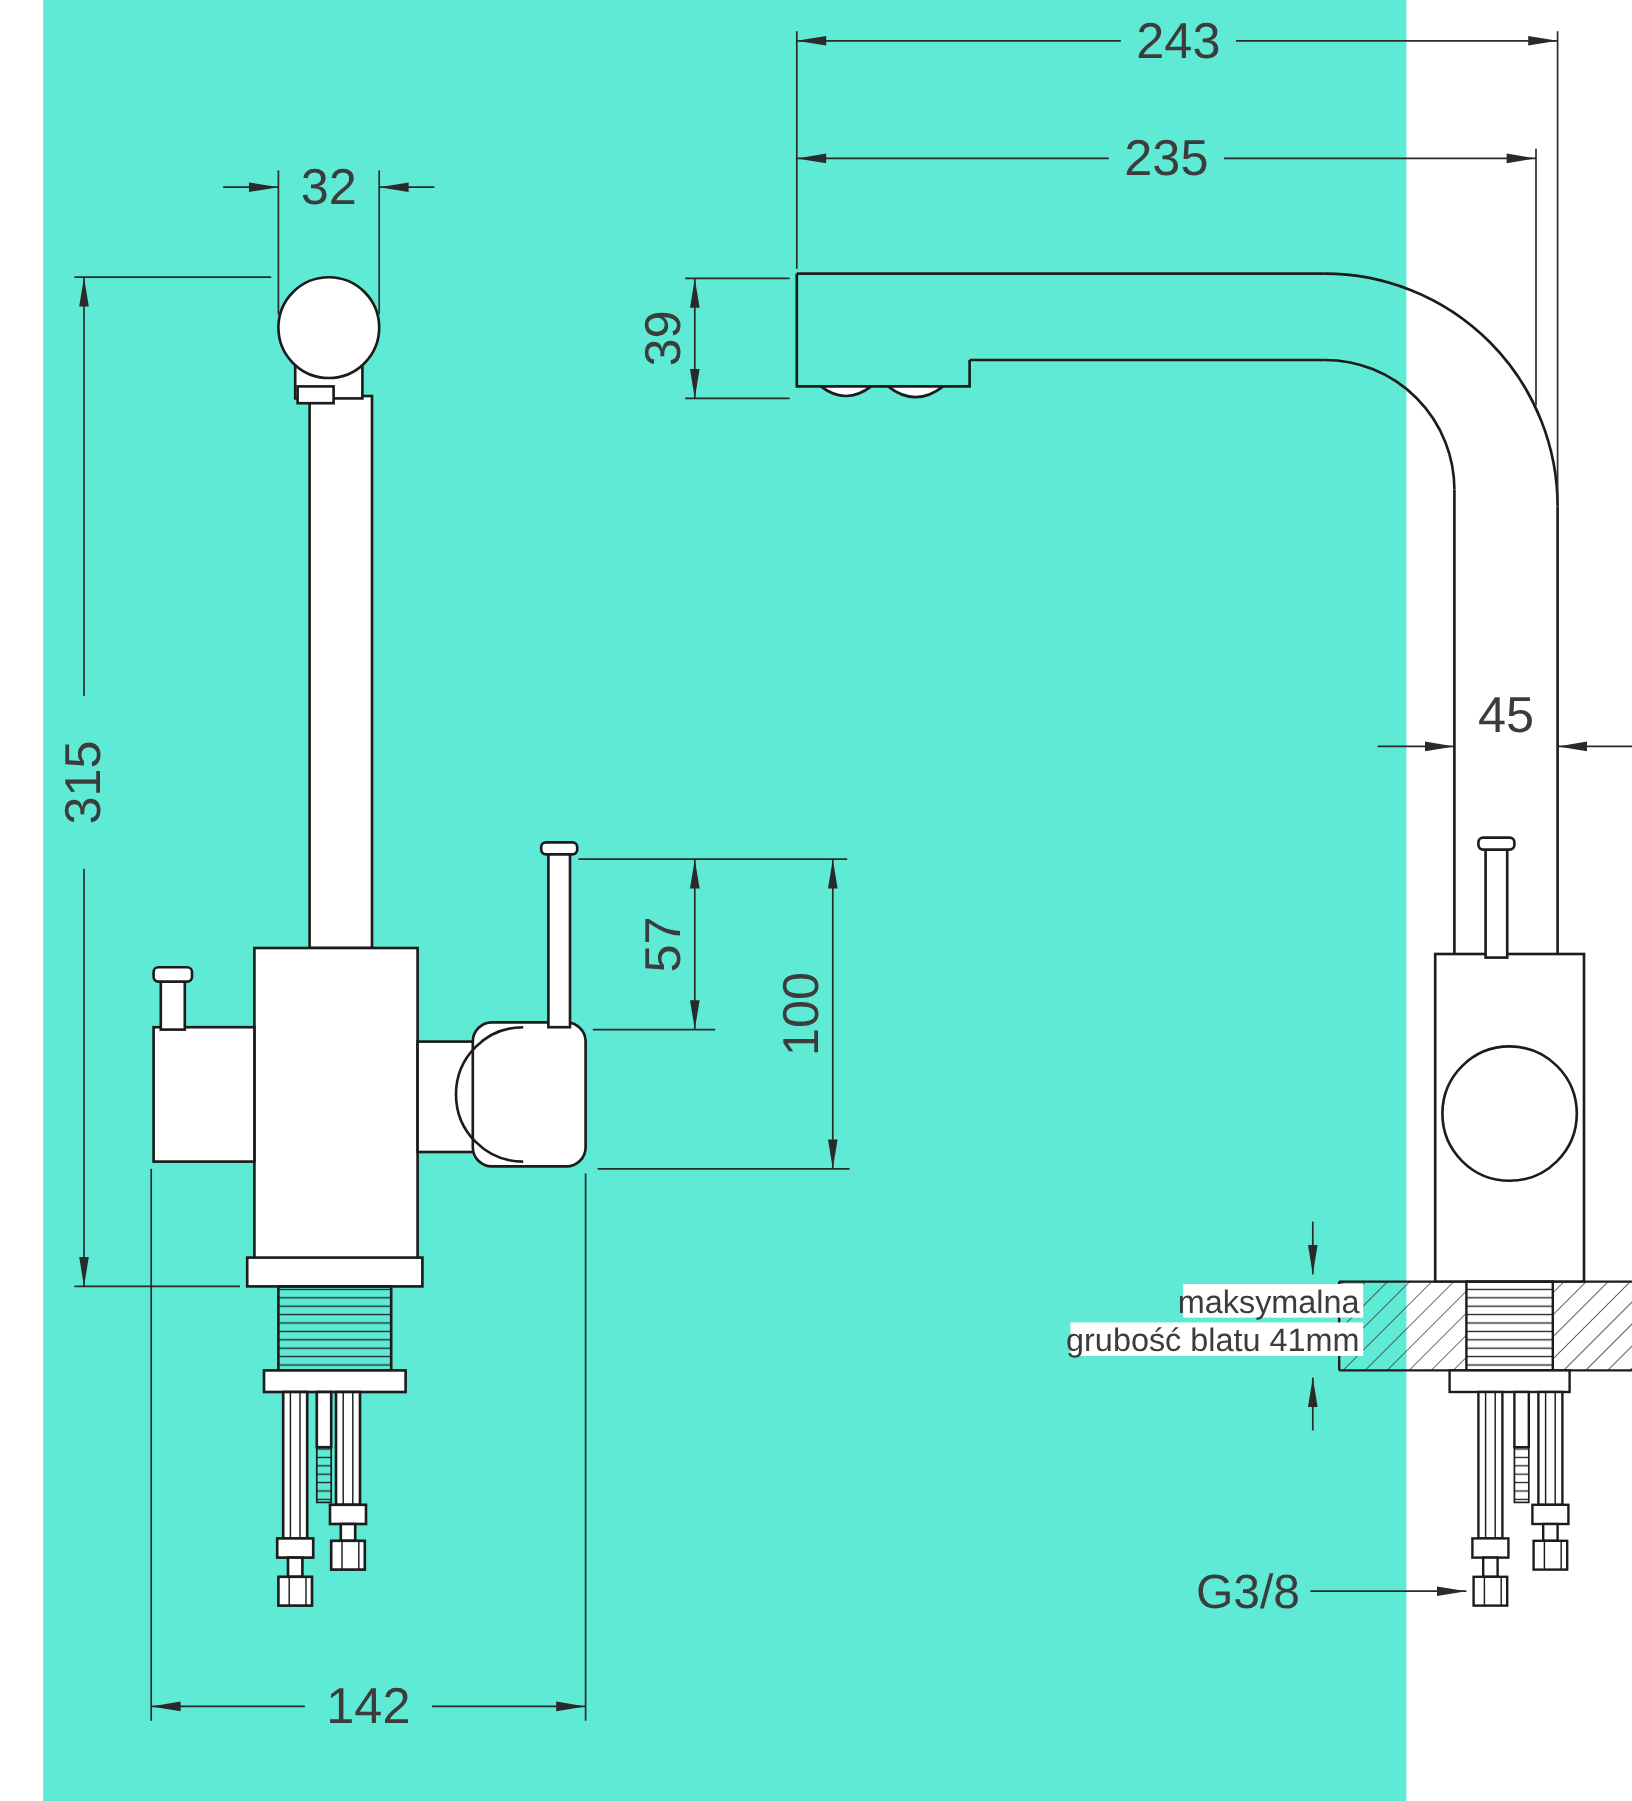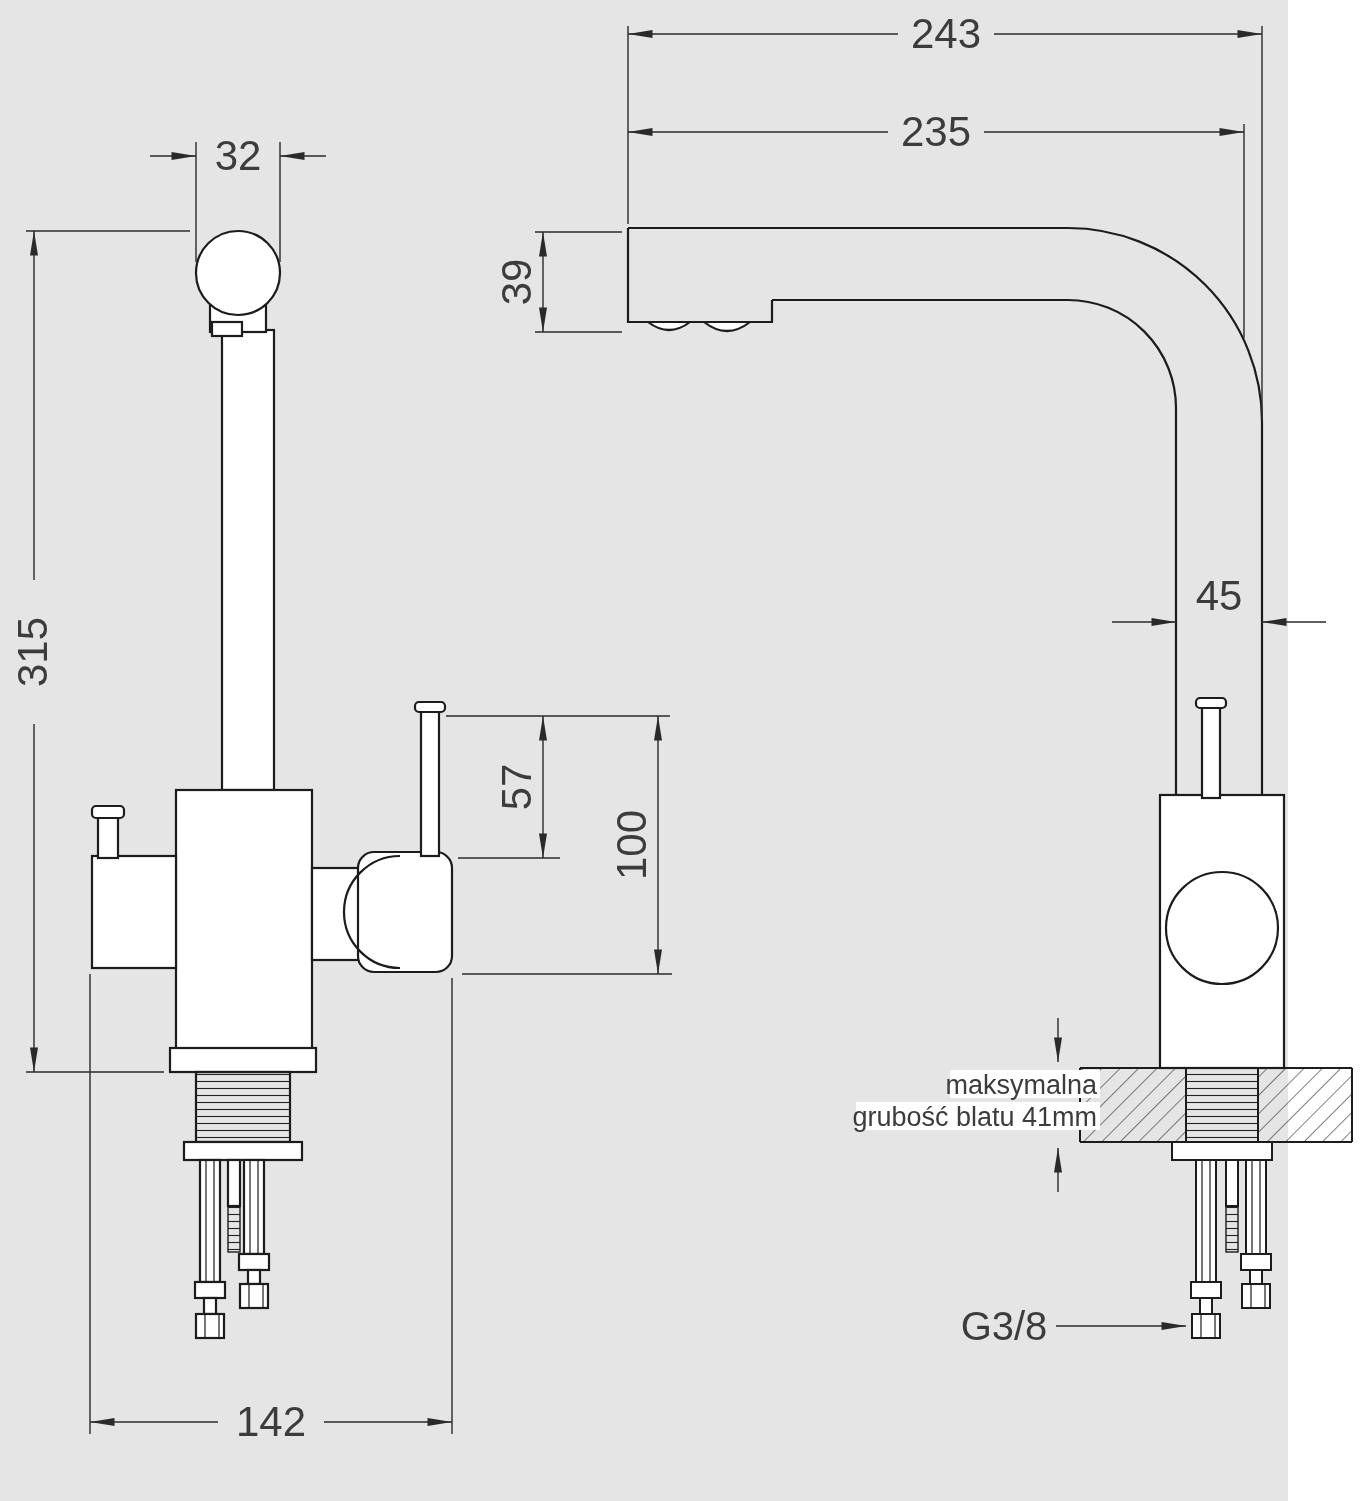--- a/index.html
+++ b/index.html
@@ -1,16 +1,16 @@
 <!DOCTYPE html>
 <html><head>
 <meta charset="utf-8">
 <style>
   html,body{margin:0;padding:0;background:#ffffff;}
-  .stage{width:1288px;height:1501px;position:relative;background:#e5e5e5;}
+  .stage{width:1136px;height:1501px;position:relative;background:#5eead4;margin-left:36px;}
   svg{display:block;}
   svg text{font-family:"Liberation Sans","DejaVu Sans",sans-serif;}
   .dim{font-size:42px;}
   .note{font-size:27px;}
   .g38{font-size:40px;}
 </style>
 </head>
 <body>
 
 <div class="stage">

